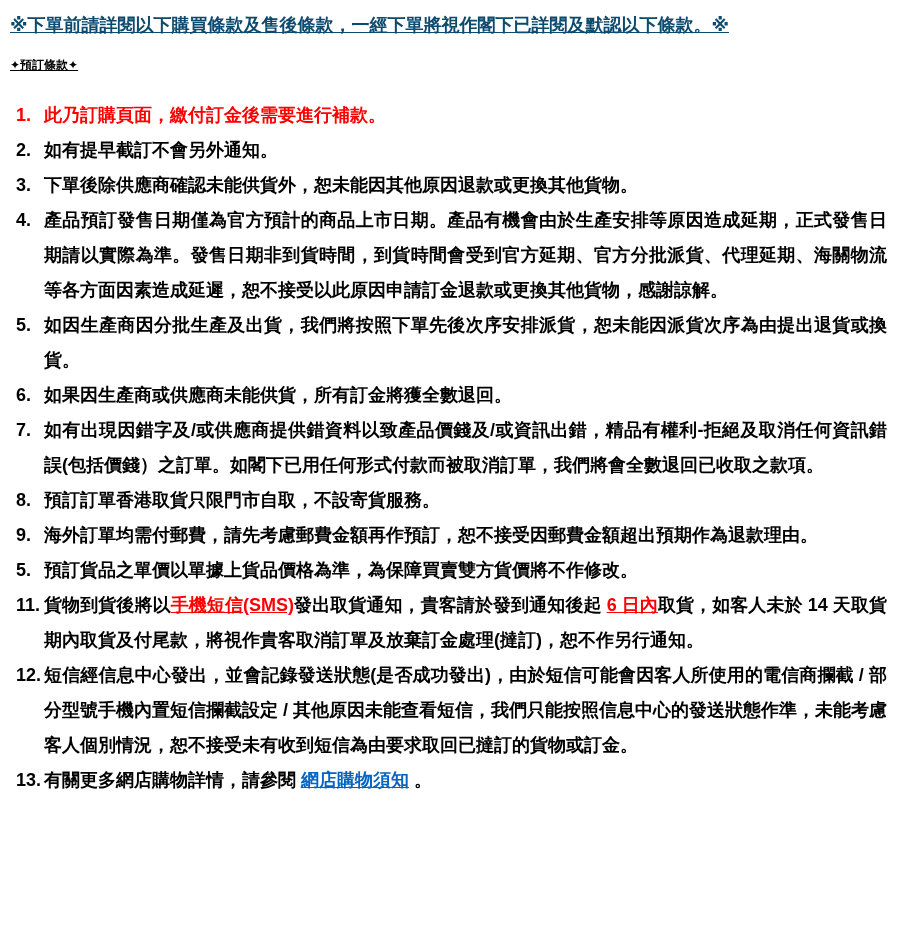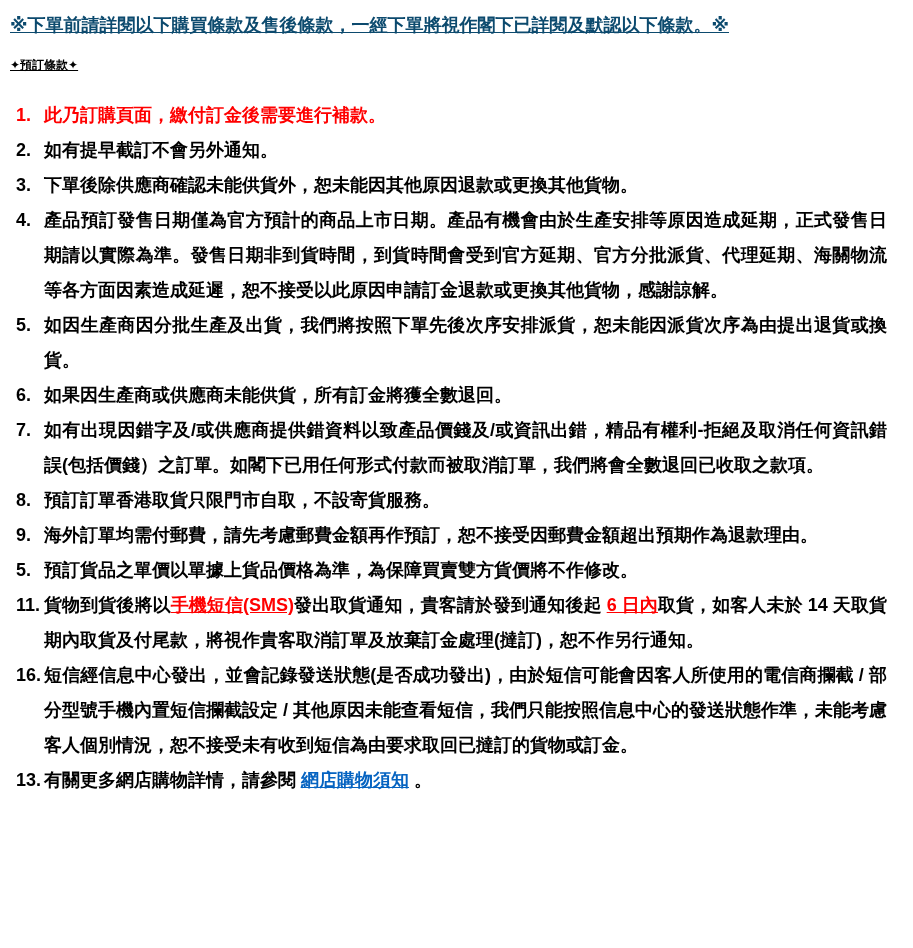--- a/index.html
+++ b/index.html
@@ -73,16 +73,16 @@
       <li class="term"><span class="term-num">2.</span><span class="term-body"><span class="seg-plain">如有提早截訂不會另外通知。</span></span></li>
       <li class="term"><span class="term-num">3.</span><span class="term-body"><span class="seg-plain">下單後除供應商確認未能供貨外，恕未能因其他原因退款或更換其他貨物。</span></span></li>
       <li class="term"><span class="term-num">4.</span><span class="term-body"><span class="seg-plain">產品預訂發售日期僅為官方預計的商品上市日期。產品有機會由於生產安排等原因造成延期，正式發售日期請以實際為準。發售日期非到貨時間，到貨時間會受到官方延期、官方分批派貨、代理延期、海關物流等各方面因素造成延遲，恕不接受以此原因申請訂金退款或更換其他貨物，感謝諒解。</span></span></li>
       <li class="term"><span class="term-num">5.</span><span class="term-body"><span class="seg-plain">如因生產商因分批生產及出貨，我們將按照下單先後次序安排派貨，恕未能因派貨次序為由提出退貨或換貨。</span></span></li>
       <li class="term"><span class="term-num">6.</span><span class="term-body"><span class="seg-plain">如果因生產商或供應商未能供貨，所有訂金將獲全數退回。</span></span></li>
       <li class="term"><span class="term-num">7.</span><span class="term-body"><span class="seg-plain">如有出現因錯字及/或供應商提供錯資料以致產品價錢及/或資訊出錯，精品有權利-拒絕及取消任何資訊錯誤(包括價錢）之訂單。如閣下已用任何形式付款而被取消訂單，我們將會全數退回已收取之款項。</span></span></li>
       <li class="term"><span class="term-num">8.</span><span class="term-body"><span class="seg-plain">預訂訂單香港取貨只限門市自取，不設寄貨服務。</span></span></li>
       <li class="term"><span class="term-num">9.</span><span class="term-body"><span class="seg-plain">海外訂單均需付郵費，請先考慮郵費金額再作預訂，恕不接受因郵費金額超出預期作為退款理由。</span></span></li>
       <li class="term"><span class="term-num">5.</span><span class="term-body"><span class="seg-plain">預訂貨品之單價以單據上貨品價格為準，為保障買賣雙方貨價將不作修改。</span></span></li>
       <li class="term"><span class="term-num">11.</span><span class="term-body"><span class="seg-plain">貨物到貨後將以</span><span class="seg-red-underline">手機短信(SMS)</span><span class="seg-plain">發出取貨通知，貴客請於發到通知後起 </span><span class="seg-red-underline">6 日內</span><span class="seg-plain">取貨，如客人未於 14 天取貨期內取貨及付尾款，將視作貴客取消訂單及放棄訂金處理(撻訂)，恕不作另行通知。</span></span></li>
-      <li class="term"><span class="term-num">16.</span><span class="term-body"><span class="seg-plain">短信經信息中心發出，並會記錄發送狀態(是否成功發出)，由於短信可能會因客人所使用的電信商攔截 / 部分型號手機內置短信攔截設定 / 其他原因未能查看短信，我們只能按照信息中心的發送狀態作準，未能考慮客人個別情況，恕不接受未有收到短信為由要求取回已撻訂的貨物或訂金。</span></span></li>
+      <li class="term"><span class="term-num">12.</span><span class="term-body"><span class="seg-plain">短信經信息中心發出，並會記錄發送狀態(是否成功發出)，由於短信可能會因客人所使用的電信商攔截 / 部分型號手機內置短信攔截設定 / 其他原因未能查看短信，我們只能按照信息中心的發送狀態作準，未能考慮客人個別情況，恕不接受未有收到短信為由要求取回已撻訂的貨物或訂金。</span></span></li>
       <li class="term"><span class="term-num">13.</span><span class="term-body"><span class="seg-plain">有關更多網店購物詳情，請參閱 </span><a class="seg-link" href="#">網店購物須知</a><span class="seg-plain"> 。</span></span></li>
     </ol>
 </div>
 
 </body></html>

